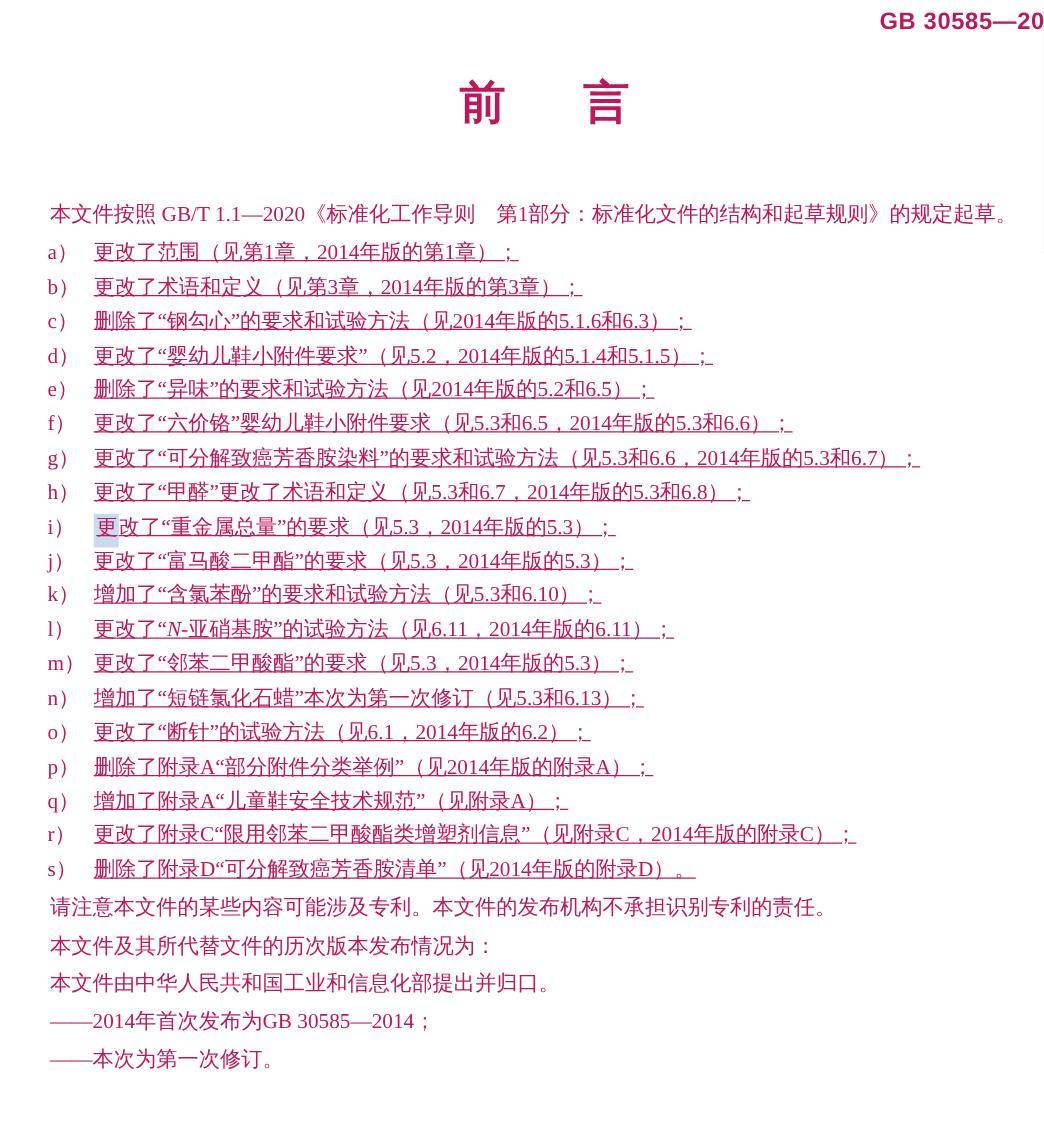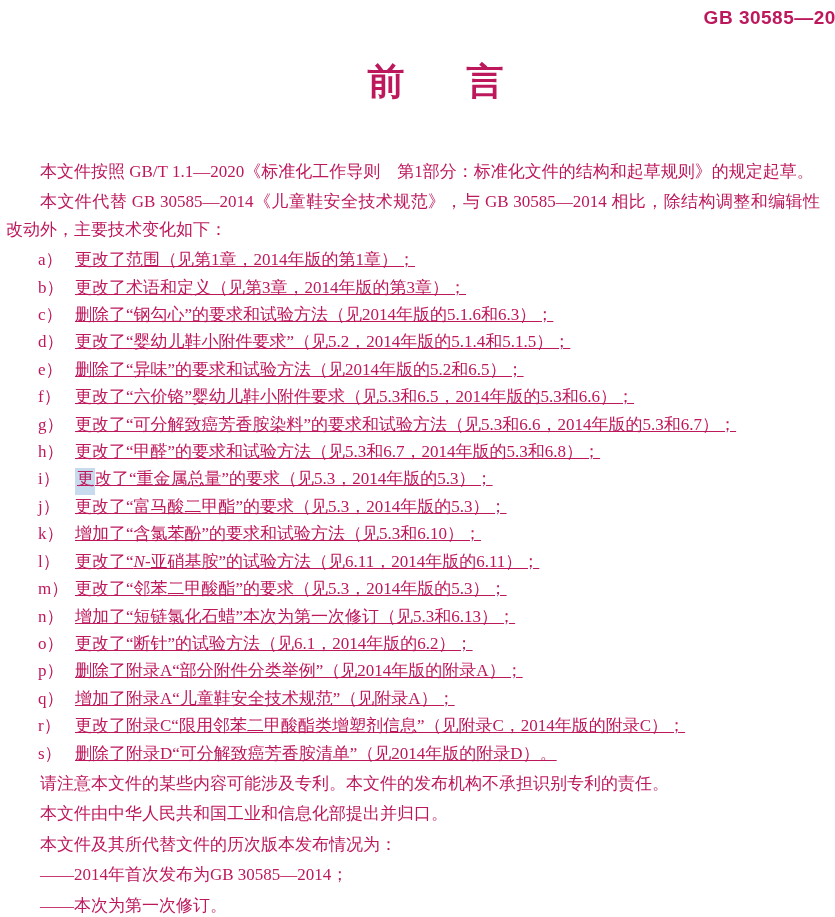--- a/index.html
+++ b/index.html
@@ -54,21 +54,20 @@
 
   <h1 class="title">
     <span>前</span>
     <span>言</span>
   </h1>
 
   <div class="body">
 
     <p class="indent">本文件按照 GB/T 1.1—2020《标准化工作导则　第1部分：标准化文件的结构和起草规则》的规定起草。</p>
 
-    <p class="indent">本文件代替 GB 30585—2014《儿童鞋安全技术规范》，与 GB 30585—2014 相比，除结构调整和编辑性改动外，主要技术变化如下：</p>
 
     <div>
         <div class="change-item">
           <span class="change-label">a）</span>
           <span class="change-text"><span>更改了范围（见第1章，2014年版的第1章）；</span></span>
         </div>
         <div class="change-item">
           <span class="change-label">b）</span>
           <span class="change-text"><span>更改了术语和定义（见第3章，2014年版的第3章）；</span></span>
         </div>
@@ -87,21 +86,21 @@
         <div class="change-item">
           <span class="change-label">f）</span>
           <span class="change-text"><span>更改了“六价铬”婴幼儿鞋小附件要求（见5.3和6.5，2014年版的5.3和6.6）；</span></span>
         </div>
         <div class="change-item">
           <span class="change-label">g）</span>
           <span class="change-text"><span>更改了“可分解致癌芳香胺染料”的要求和试验方法（见5.3和6.6，2014年版的5.3和6.7）；</span></span>
         </div>
         <div class="change-item">
           <span class="change-label">h）</span>
-          <span class="change-text"><span>更改了“甲醛”的要求和试验方法（见5.3和6.7，2014年版的5.3和6.8）；</span></span>
+          <span class="change-text"><span>更改了“甲醛”更改了术语和定义（见5.3和6.7，2014年版的5.3和6.8）；</span></span>
         </div>
         <div class="change-item">
           <span class="change-label">i）</span>
           <span class="change-text"><span class="hl">更</span><span>改了“重金属总量”的要求（见5.3，2014年版的5.3）；</span></span>
         </div>
         <div class="change-item">
           <span class="change-label">j）</span>
           <span class="change-text"><span>更改了“富马酸二甲酯”的要求（见5.3，2014年版的5.3）；</span></span>
         </div>
         <div class="change-item">
@@ -137,22 +136,22 @@
           <span class="change-text"><span>更改了附录C“限用邻苯二甲酸酯类增塑剂信息”（见附录C，2014年版的附录C）；</span></span>
         </div>
         <div class="change-item">
           <span class="change-label">s）</span>
           <span class="change-text"><span>删除了附录D“可分解致癌芳香胺清单”（见2014年版的附录D）。</span></span>
         </div>
       </div>
 
     <p class="indent">请注意本文件的某些内容可能涉及专利。本文件的发布机构不承担识别专利的责任。</p>
 
+    <p class="indent">本文件及其所代替文件的历次版本发布情况为：</p>
+
     <p class="indent">本文件由中华人民共和国工业和信息化部提出并归口。</p>
-
-    <p class="indent">本文件及其所代替文件的历次版本发布情况为：</p>
 
     <p class="indent">——2014年首次发布为GB 30585—2014；</p>
 
     <p class="indent">——本次为第一次修订。</p>
 
   </div>
 </div>
 
 </body></html>

